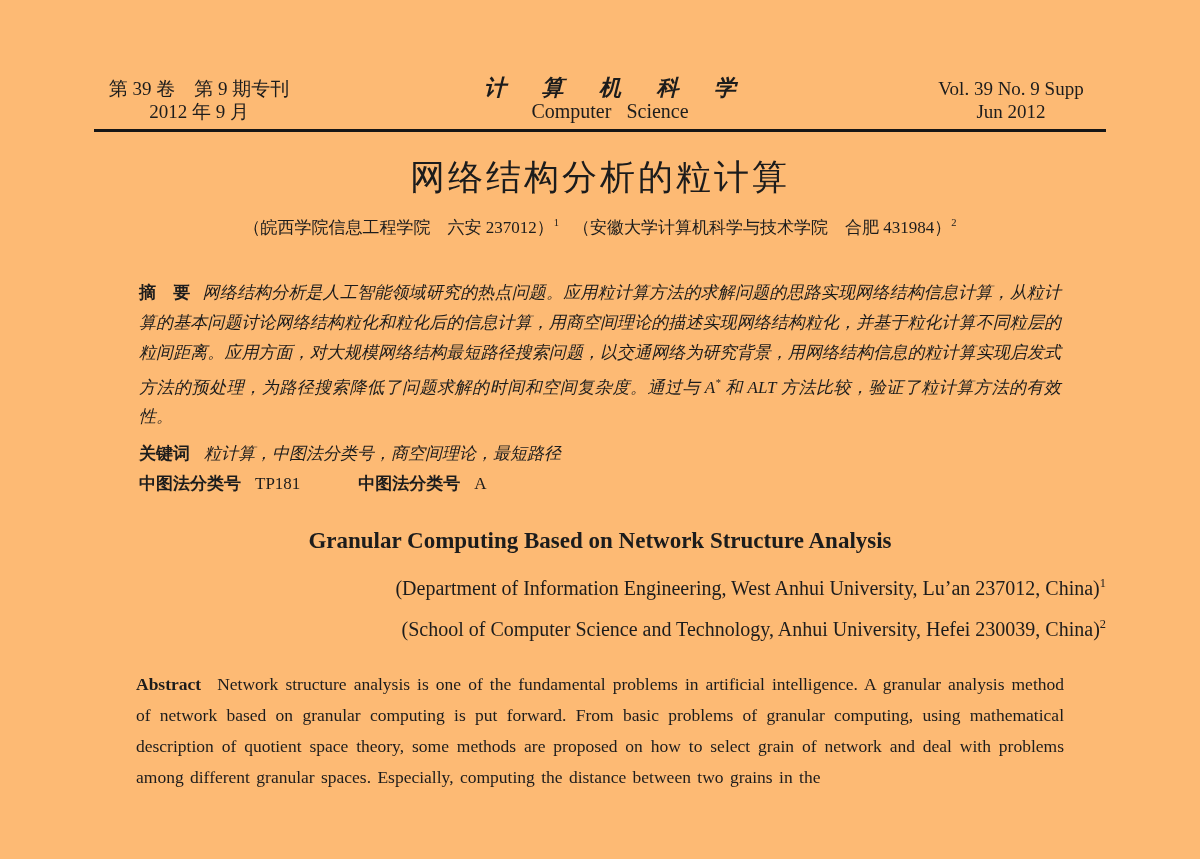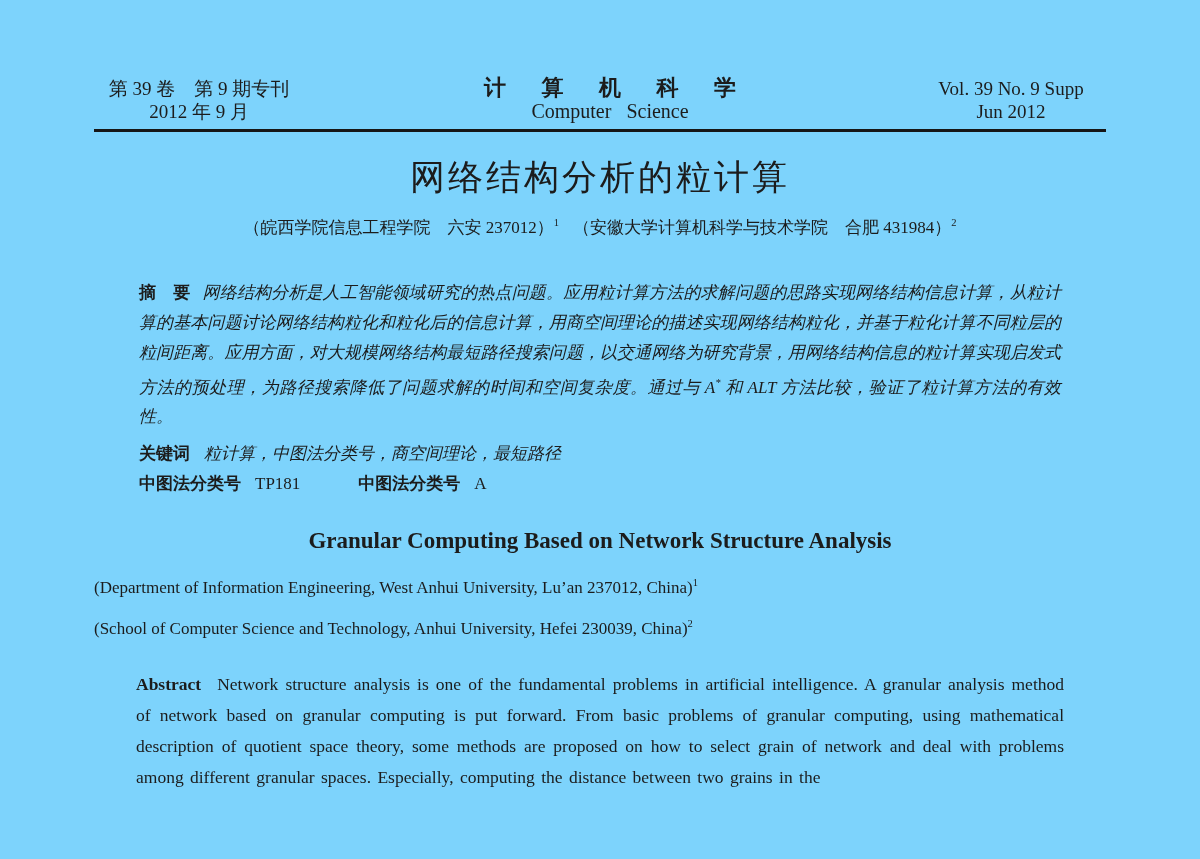--- a/index.html
+++ b/index.html
@@ -1,21 +1,21 @@
 <!DOCTYPE html>
 <html><head>
 <meta charset="utf-8">
 <style>
   * { margin: 0; padding: 0; box-sizing: border-box; }
   html, body { background: #e8e8e8; }
   .page {
     position: relative;
     width: 1200px;
     height: 859px;
-    background: #7dd3fc;
+    background: #fdba74;
     color: #1c1c1c;
     overflow: hidden;
     font-family: "Liberation Serif", "DejaVu Serif", serif;
   }
   .inner { width: 1012px; margin: 0 auto; }
 
   
   .masthead {
     display: flex;
     justify-content: space-between;
@@ -26,20 +26,21 @@
   }
   .mast-left, .mast-right, .mast-center { text-align: center; }
   .mast-left { min-width: 210px; }
   .mast-right { min-width: 190px; }
   .journal-cn {
     font-size: 22px;
     font-weight: bold;
     letter-spacing: 15px;
     margin-right: -15px;
     line-height: 24px;
+    font-style: italic;
   }
   .journal-en { font-size: 20px; word-spacing: 10px; line-height: 23px; }
   .rule { height: 3px; background: #161616; margin-top: 6px; }
 
   
   .title-cn {
     margin-top: 23px;
     text-align: center;
     font-family: "Liberation Sans", "DejaVu Sans", sans-serif;
     font-size: 35px;
@@ -101,22 +102,22 @@
   }
   .authors-en {
     margin-top: 9px;
     text-align: center;
     font-size: 19px;
     line-height: 28px;
   }
   .authors-en .author { margin: 0 12px; }
   .affils-en {
     margin-top: 9px;
-    text-align: left;
-    font-size: 17px;
+    text-align: right;
+    font-size: 20px;
     line-height: 36px;
   }
 
   
   .abstract-en {
     width: 928px;
     margin: 22px auto 0;
     font-size: 17.5px;
     line-height: 31px;
     text-align: justify;

